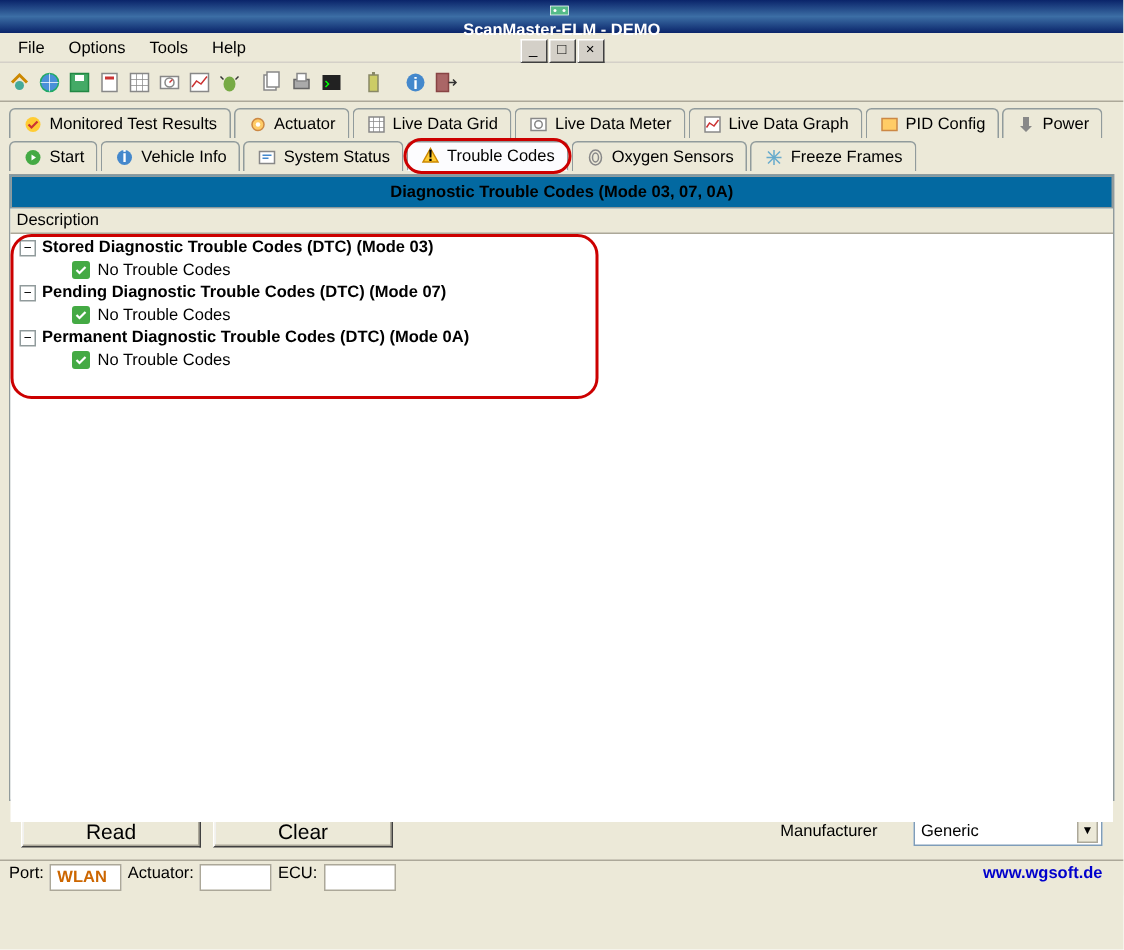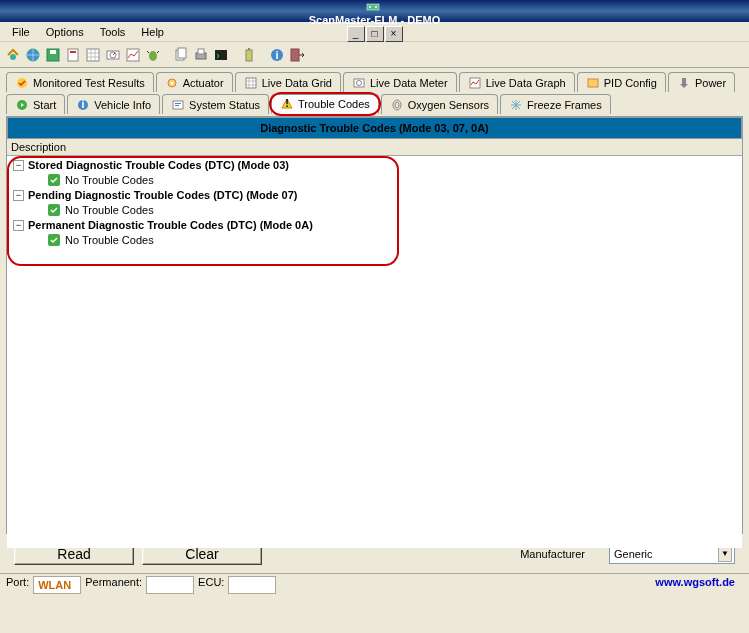--- a/index.html
+++ b/index.html
@@ -359,18 +359,18 @@
   <span class="mfr-label">Manufacturer</span>
   <div class="mfr-select">
     <span>Generic</span>
     <span class="arrow">▼</span>
   </div>
 </div>
 
 <div class="statusbar">
   <span class="lbl">Port:</span>
   <span class="val cell" style="color:#cc6600;font-weight:bold;">WLAN</span>
-  <span class="lbl">Permanent:</span>
+  <span class="lbl">Actuator:</span>
   <span class="val cell"></span>
   <span class="lbl">ECU:</span>
   <span class="val cell"></span>
   <span class="link">www.wgsoft.de</span>
 </div>
 
 </body></html>

